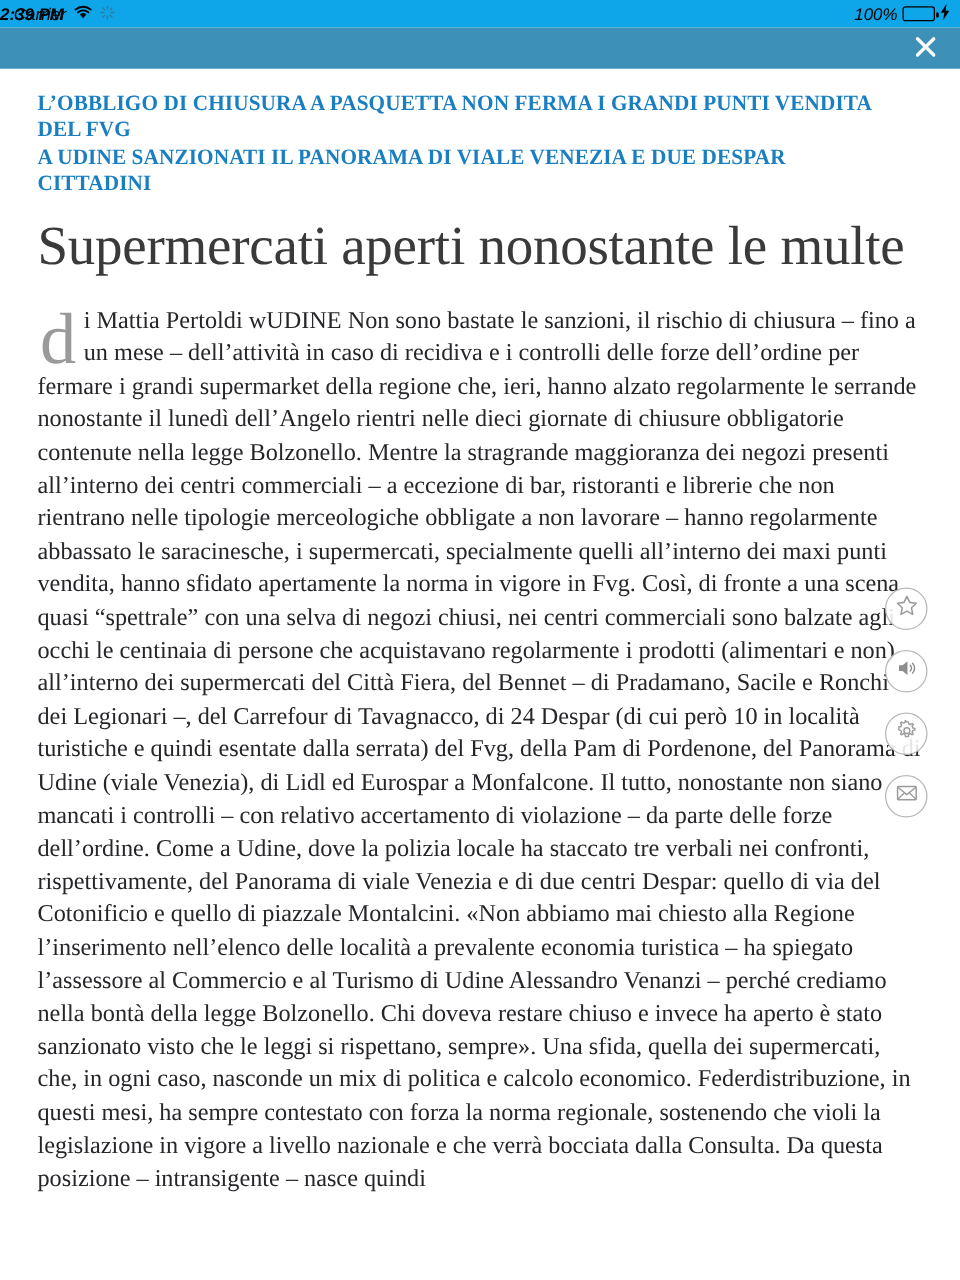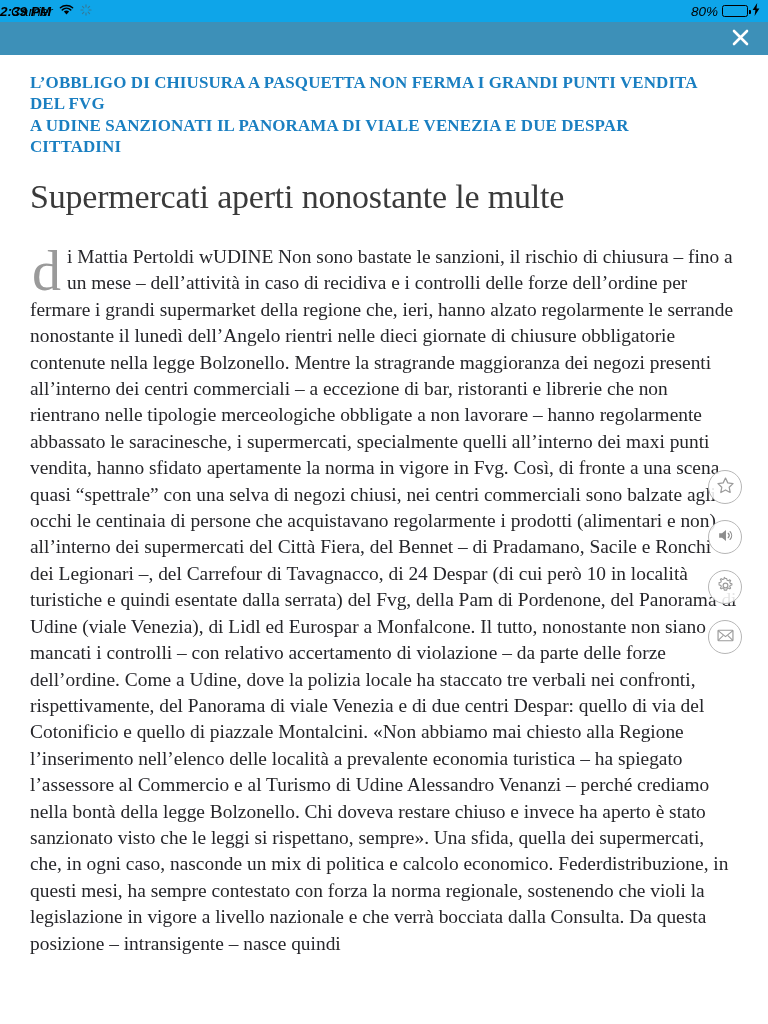--- a/index.html
+++ b/index.html
@@ -110,21 +110,21 @@
     text-transform: uppercase;
     transform: scaleX(0.97);
     transform-origin: left center;
   }
   .kicker-1 { padding-top: 17px; }
   .kicker-2 { padding-top: 2px; }
 
   .headline {
     font-family: "Liberation Serif", serif;
     font-weight: normal;
-    font-size: 34px;
+    font-size: 44px;
     line-height: 50px;
     color: #3a3a3a;
     padding-top: 16px;
     letter-spacing: -0.2px;
   }
 
   .body-text {
     position: relative;
     font-family: "Liberation Serif", serif;
     font-size: 19.4px;
@@ -191,21 +191,21 @@
           <line x1="2.4" y1="9.6" x2="3.9" y2="8.1"></line>
           <line x1="8.1" y1="3.9" x2="9.6" y2="2.4"></line>
         </g>
       </svg>
     </span>
   </div>
 
   <div class="status-center">2:39 PM</div>
 
   <div class="status-right">
-    <span class="battery-pct">80%</span>
+    <span class="battery-pct">100%</span>
     <span class="battery-shell">
       <span class="battery-fill"></span>
     </span>
     <span class="bolt-icon">
       <svg width="8" height="13" viewBox="0 0 8 13">
         <path d="M5.2 0 L0.6 7.1 H3.4 L2.6 13 L7.4 5.6 H4.5 Z" fill="#000"></path>
       </svg>
     </span>
   </div>
 </div>

